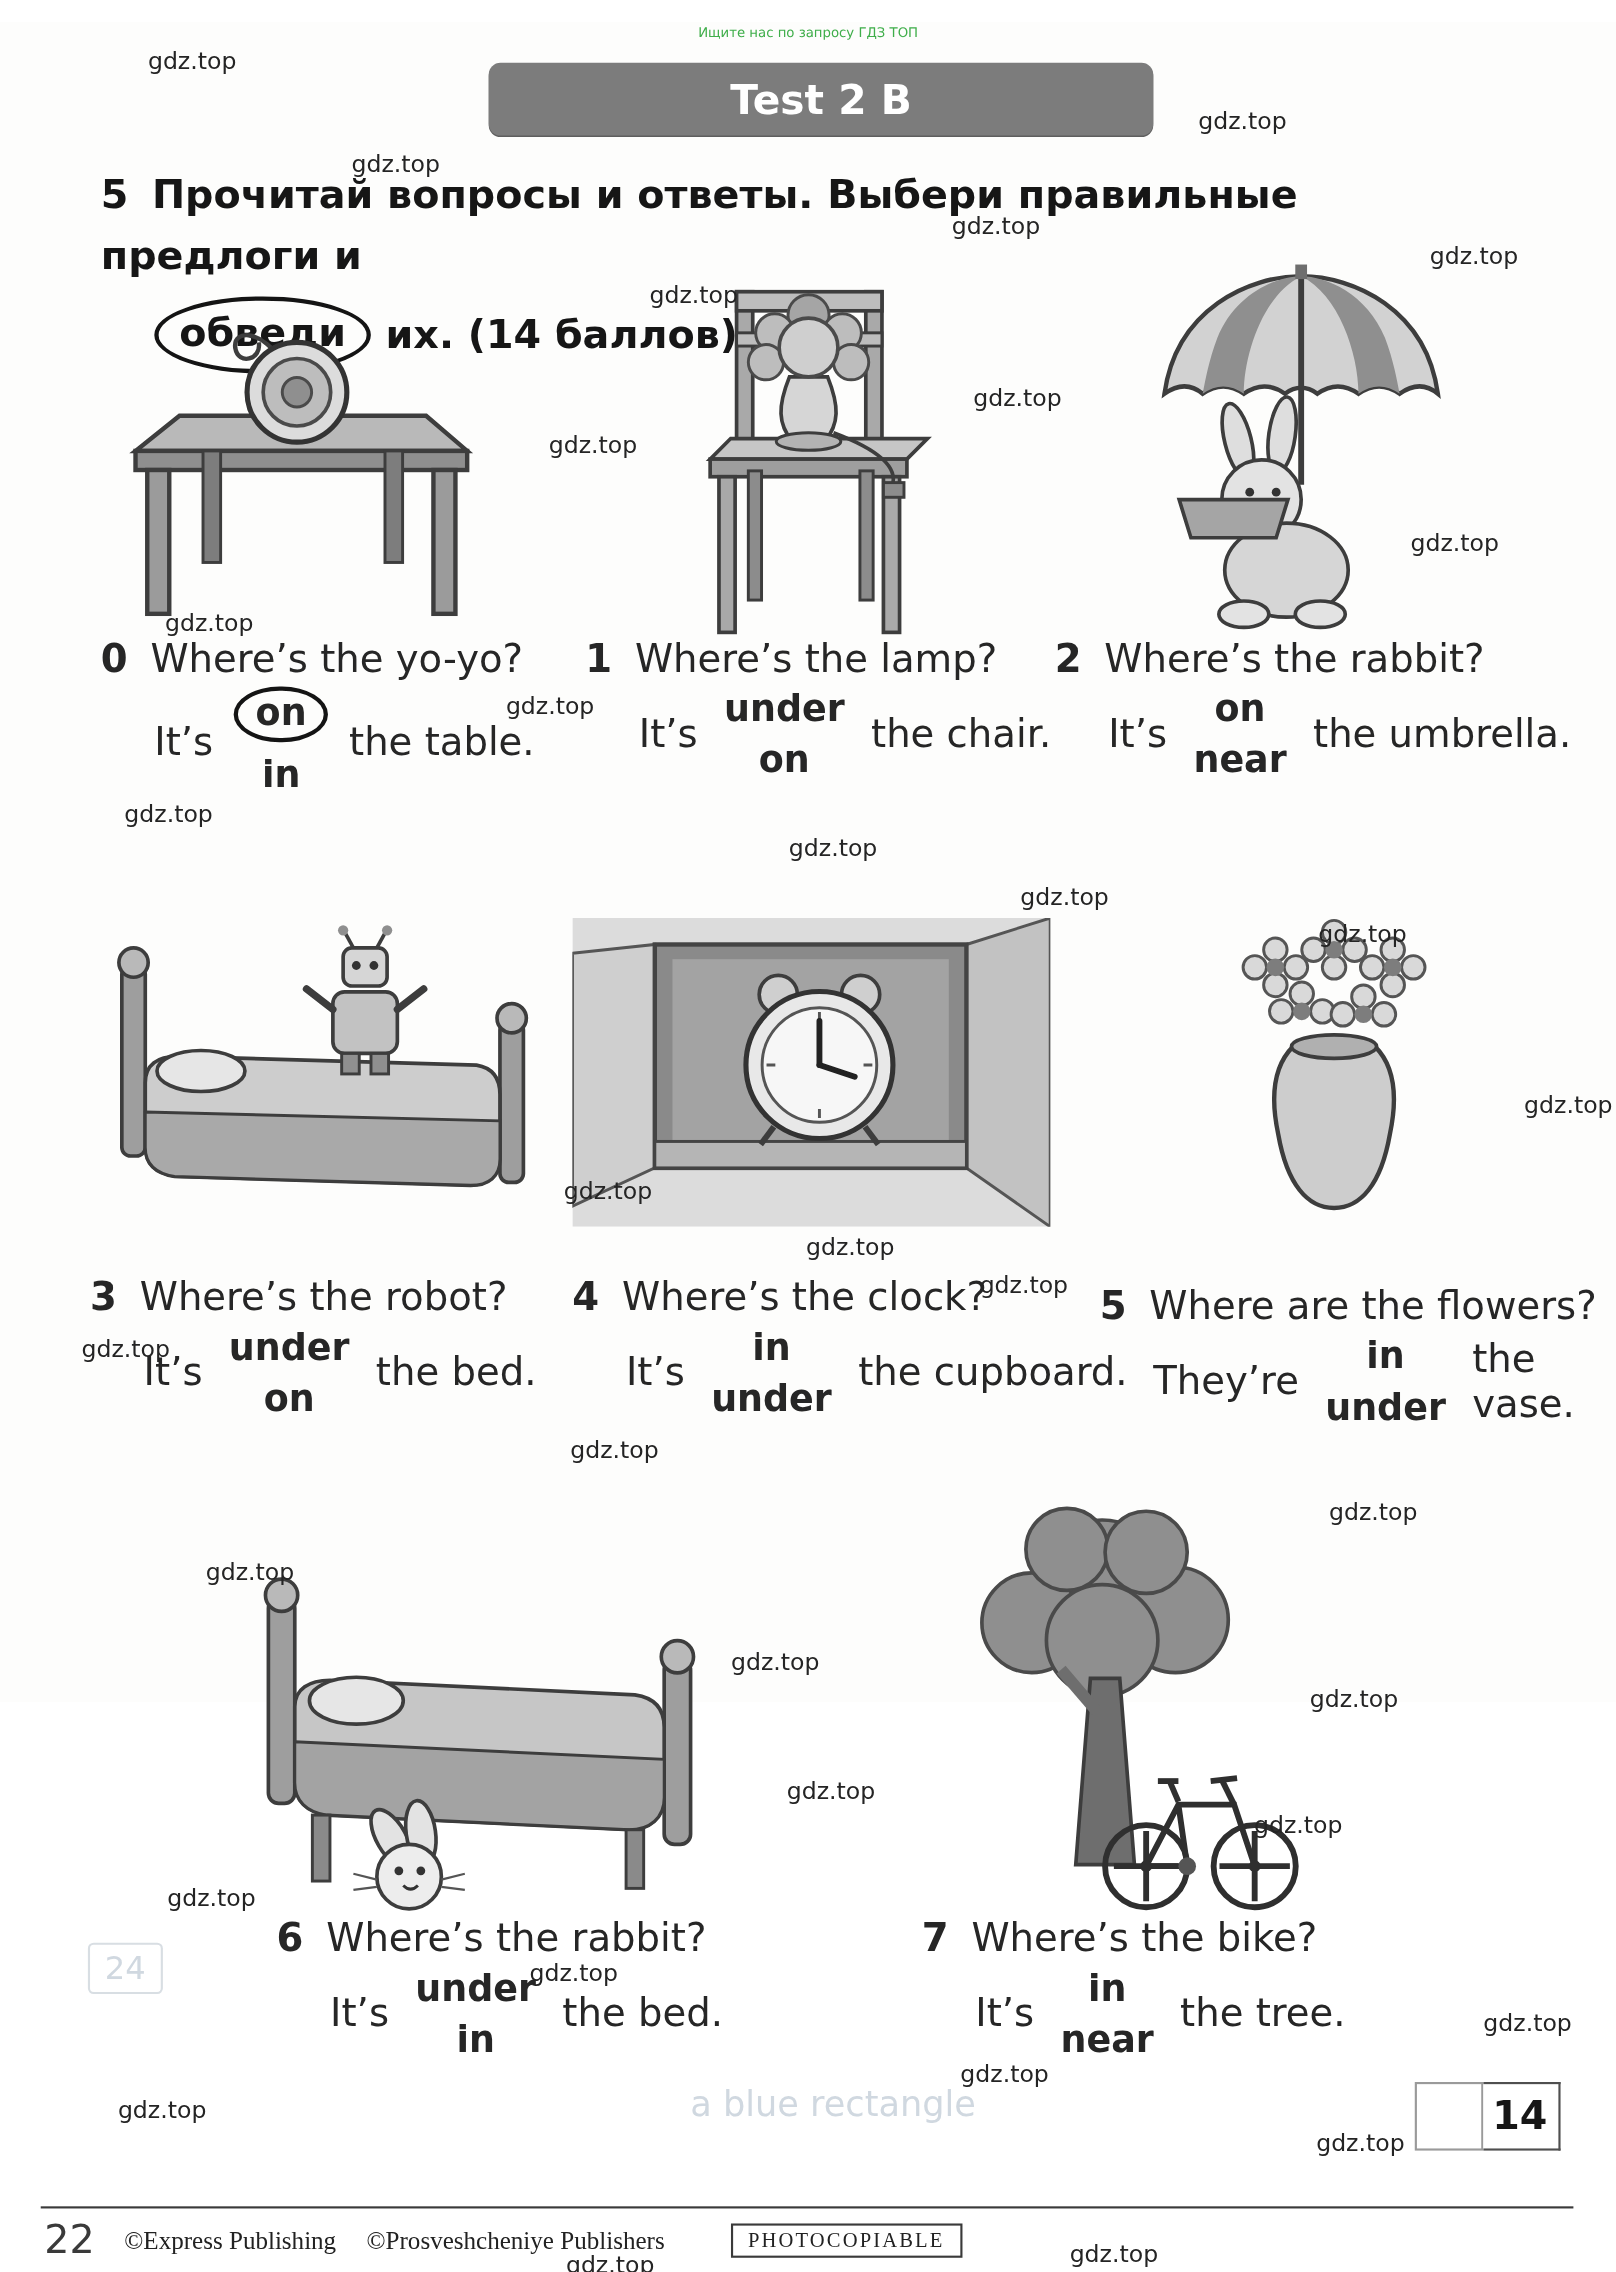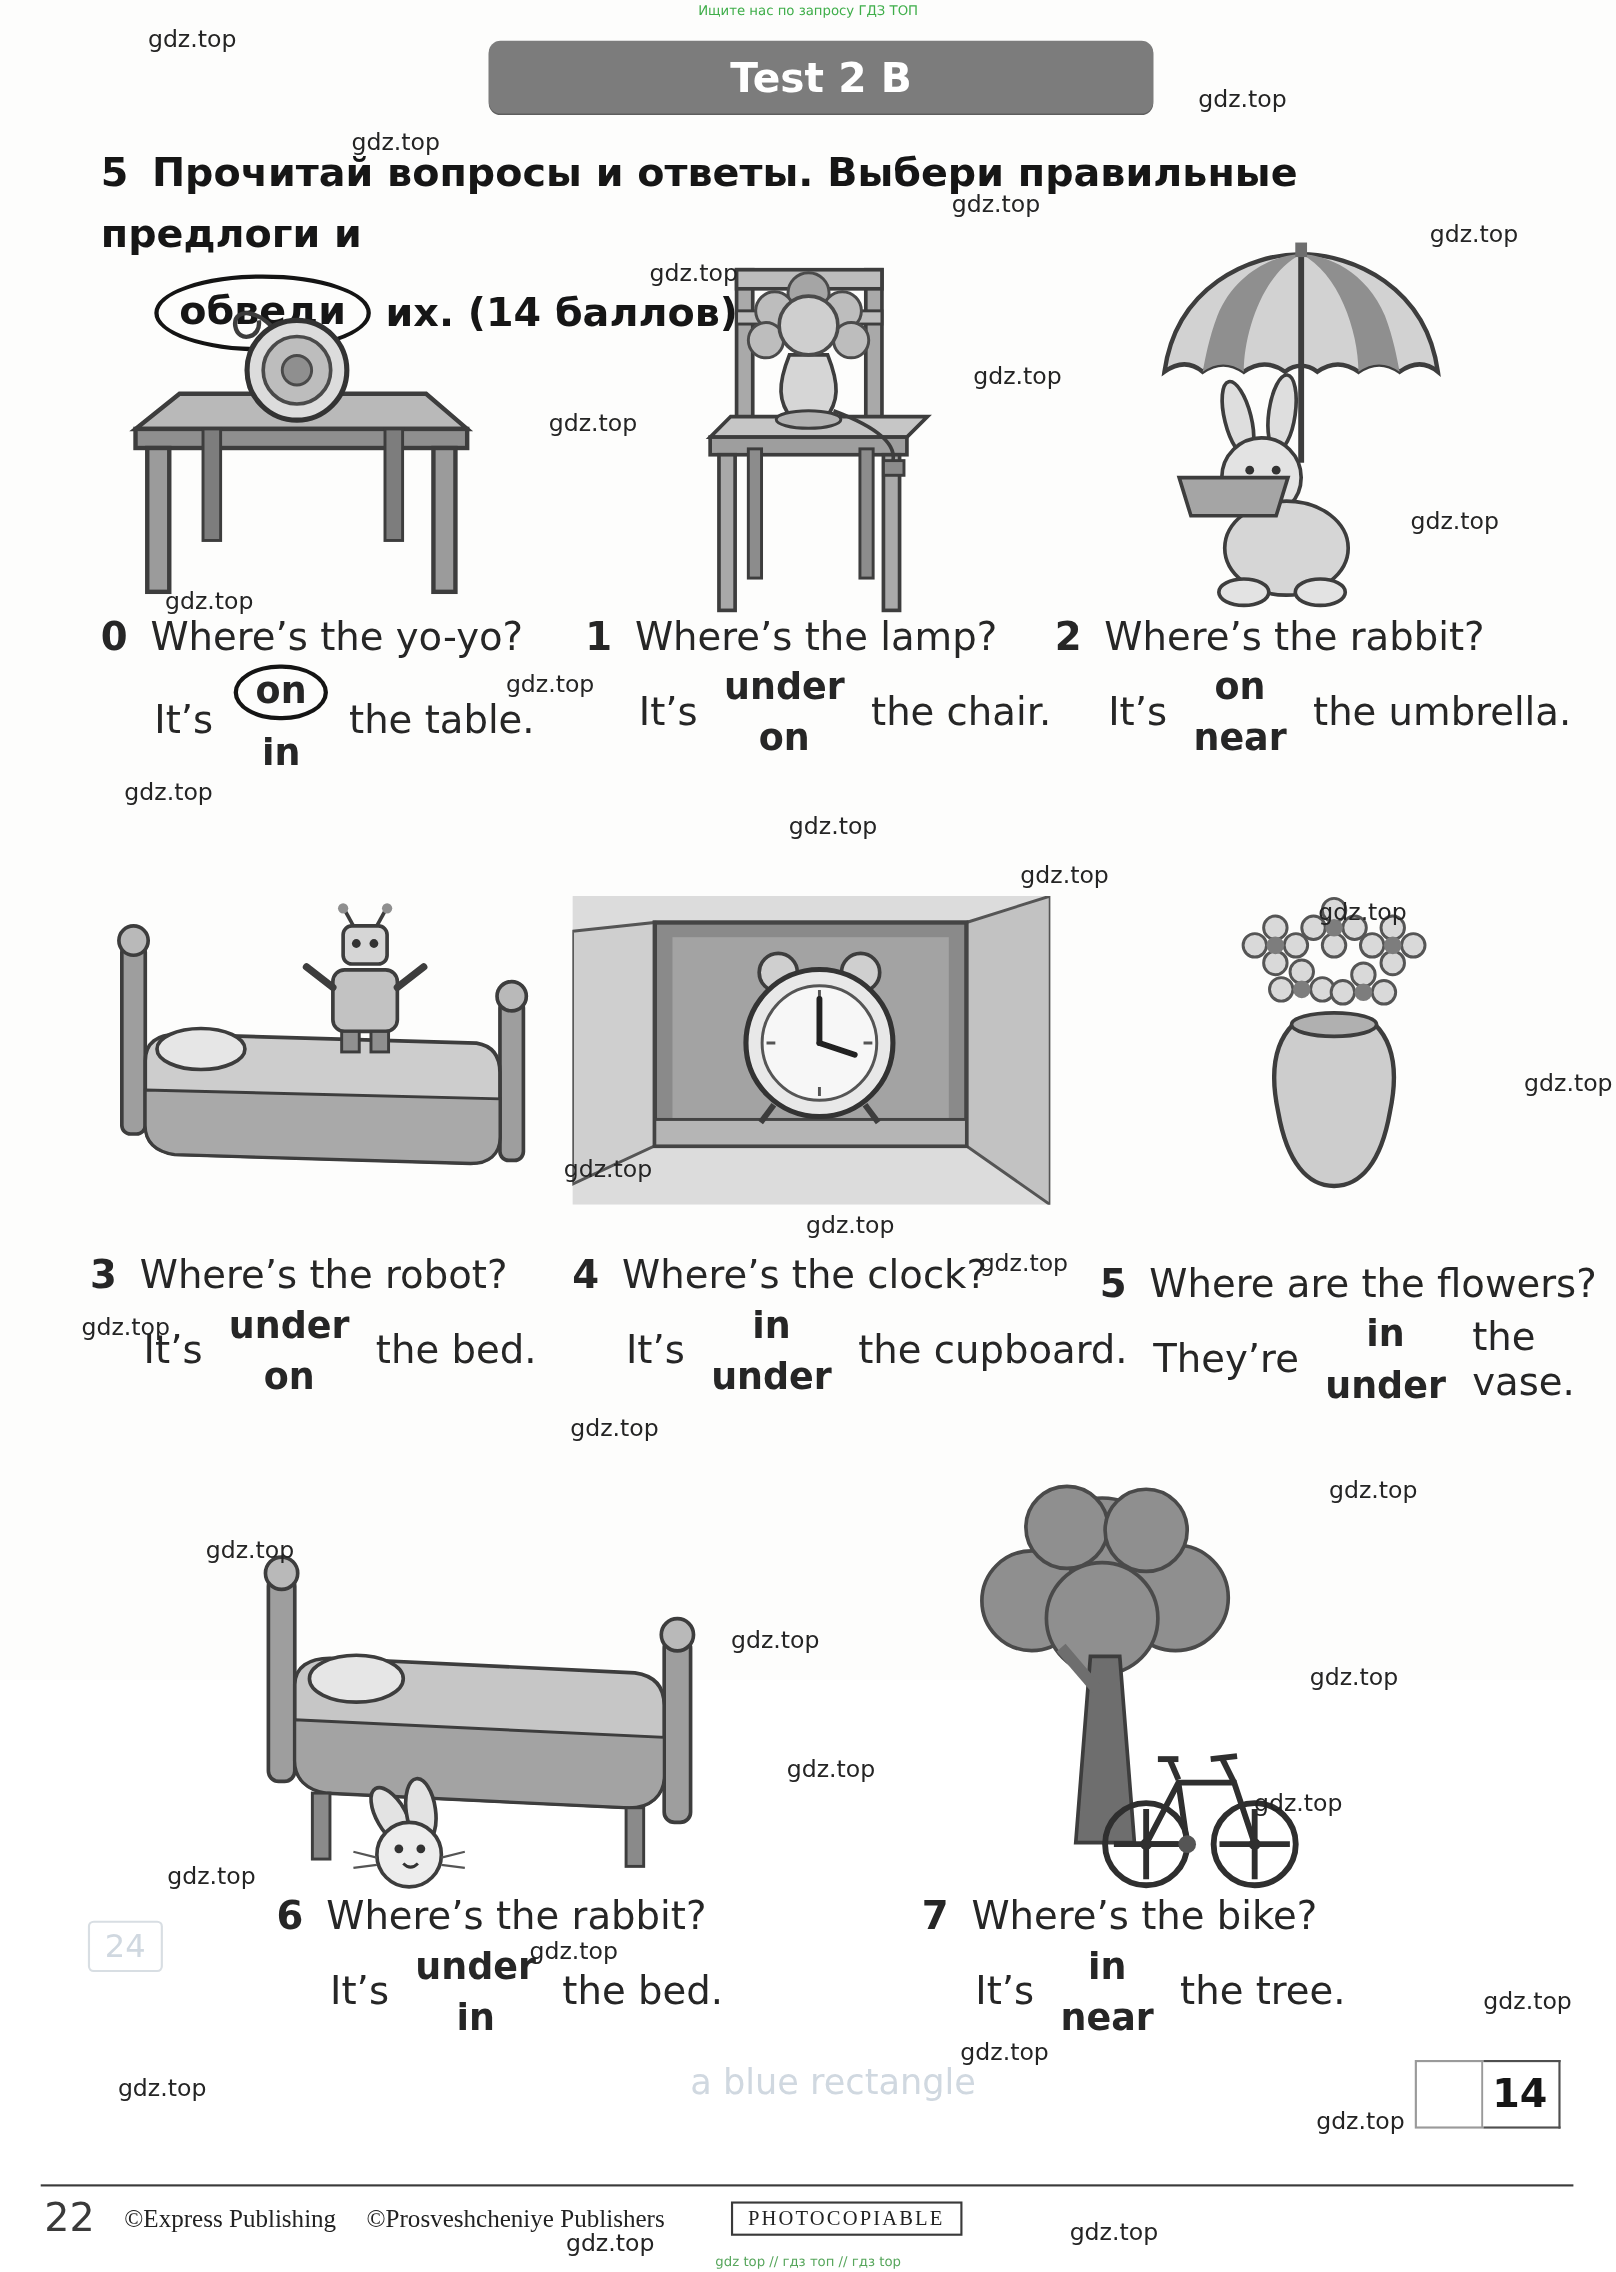--- a/index.html
+++ b/index.html
@@ -1,19 +1,19 @@
 <!DOCTYPE html>
 <html style="font-size:11px"><head>
 <meta charset="utf-8">
 <style>
   * { margin:0; padding:0; box-sizing:border-box; }
   html,body { background:#ffffff; }
   body { width:1616px; height:2273px; position:relative; overflow:hidden;
          font-family:"DejaVu Sans","Liberation Sans",sans-serif; }
-  .stage { width:1616px; height:1680px; position:relative; background:#fdfdfc; }
+  .stage { width:1616px; height:1680px; position:relative; background:#fdfdfc;margin-top:22px; }
   .scale { width:754px; height:1060px; position:absolute; left:0; top:0;
            transform:scale(2.1436); transform-origin:0 0; }
 
   .wm { position:absolute; font-size:11px; color:#242424; white-space:nowrap; }
 
   .top-note { position:absolute; top:0.7px; left:50%; transform:translateX(-50%);
               font-size:6.2px; color:#3fae4a; }
   .bottom-note { position:absolute; top:1051px; left:50%; transform:translateX(-50%);
                  font-size:6.2px; color:#57a65c; }
 

